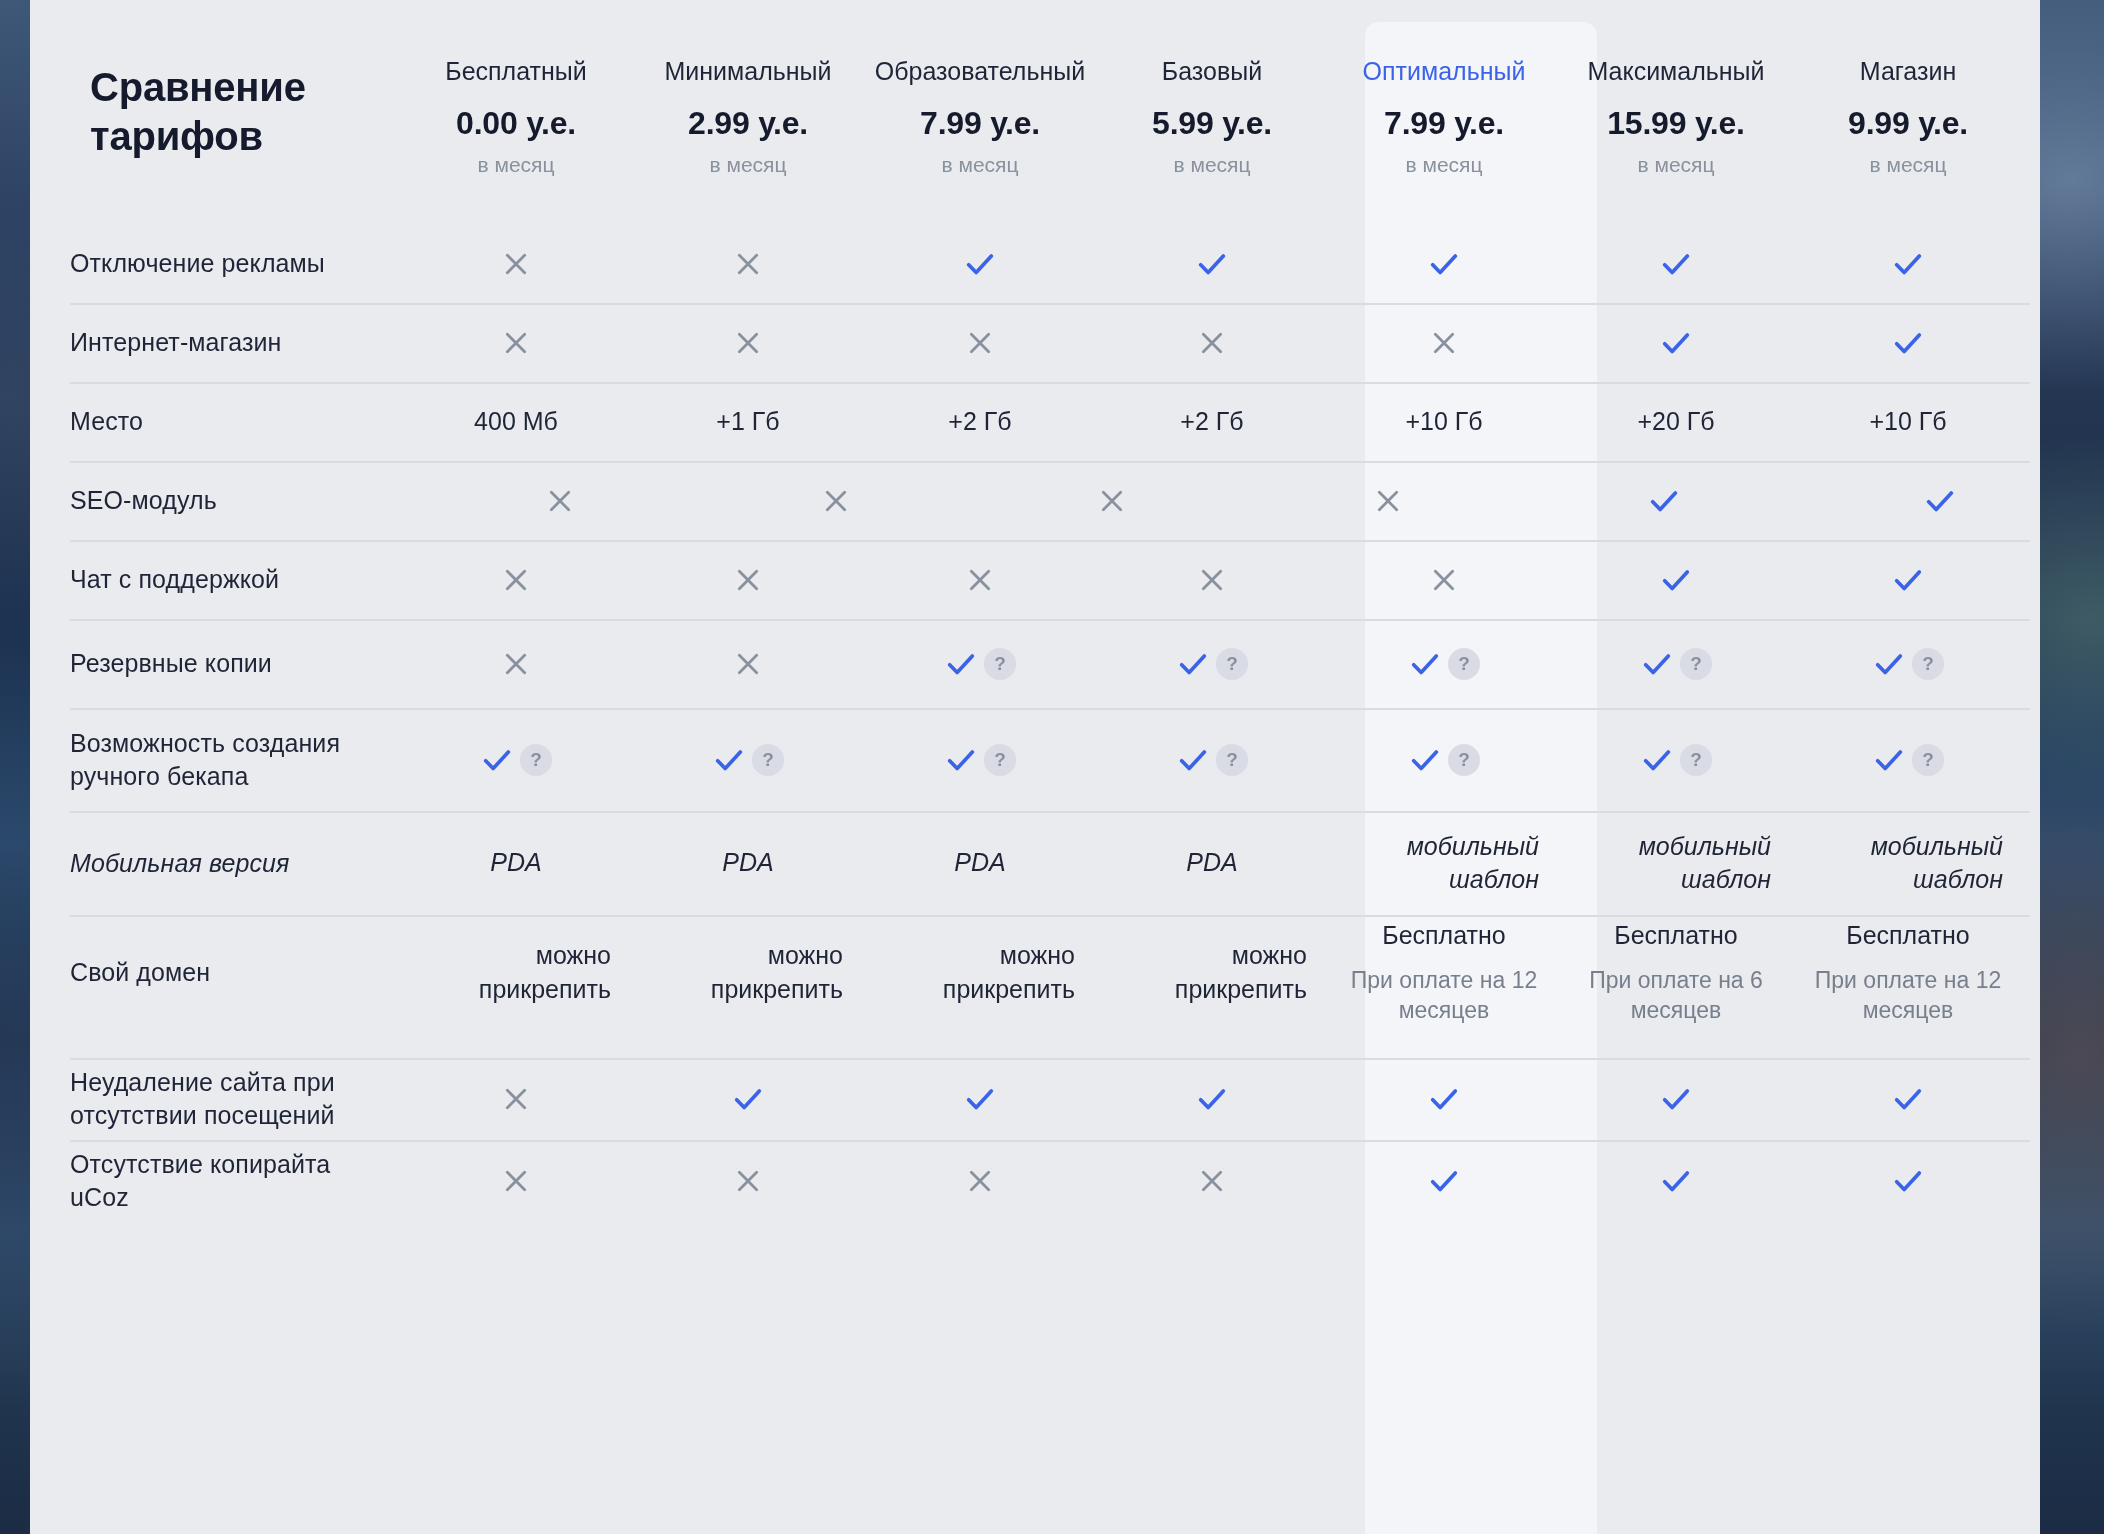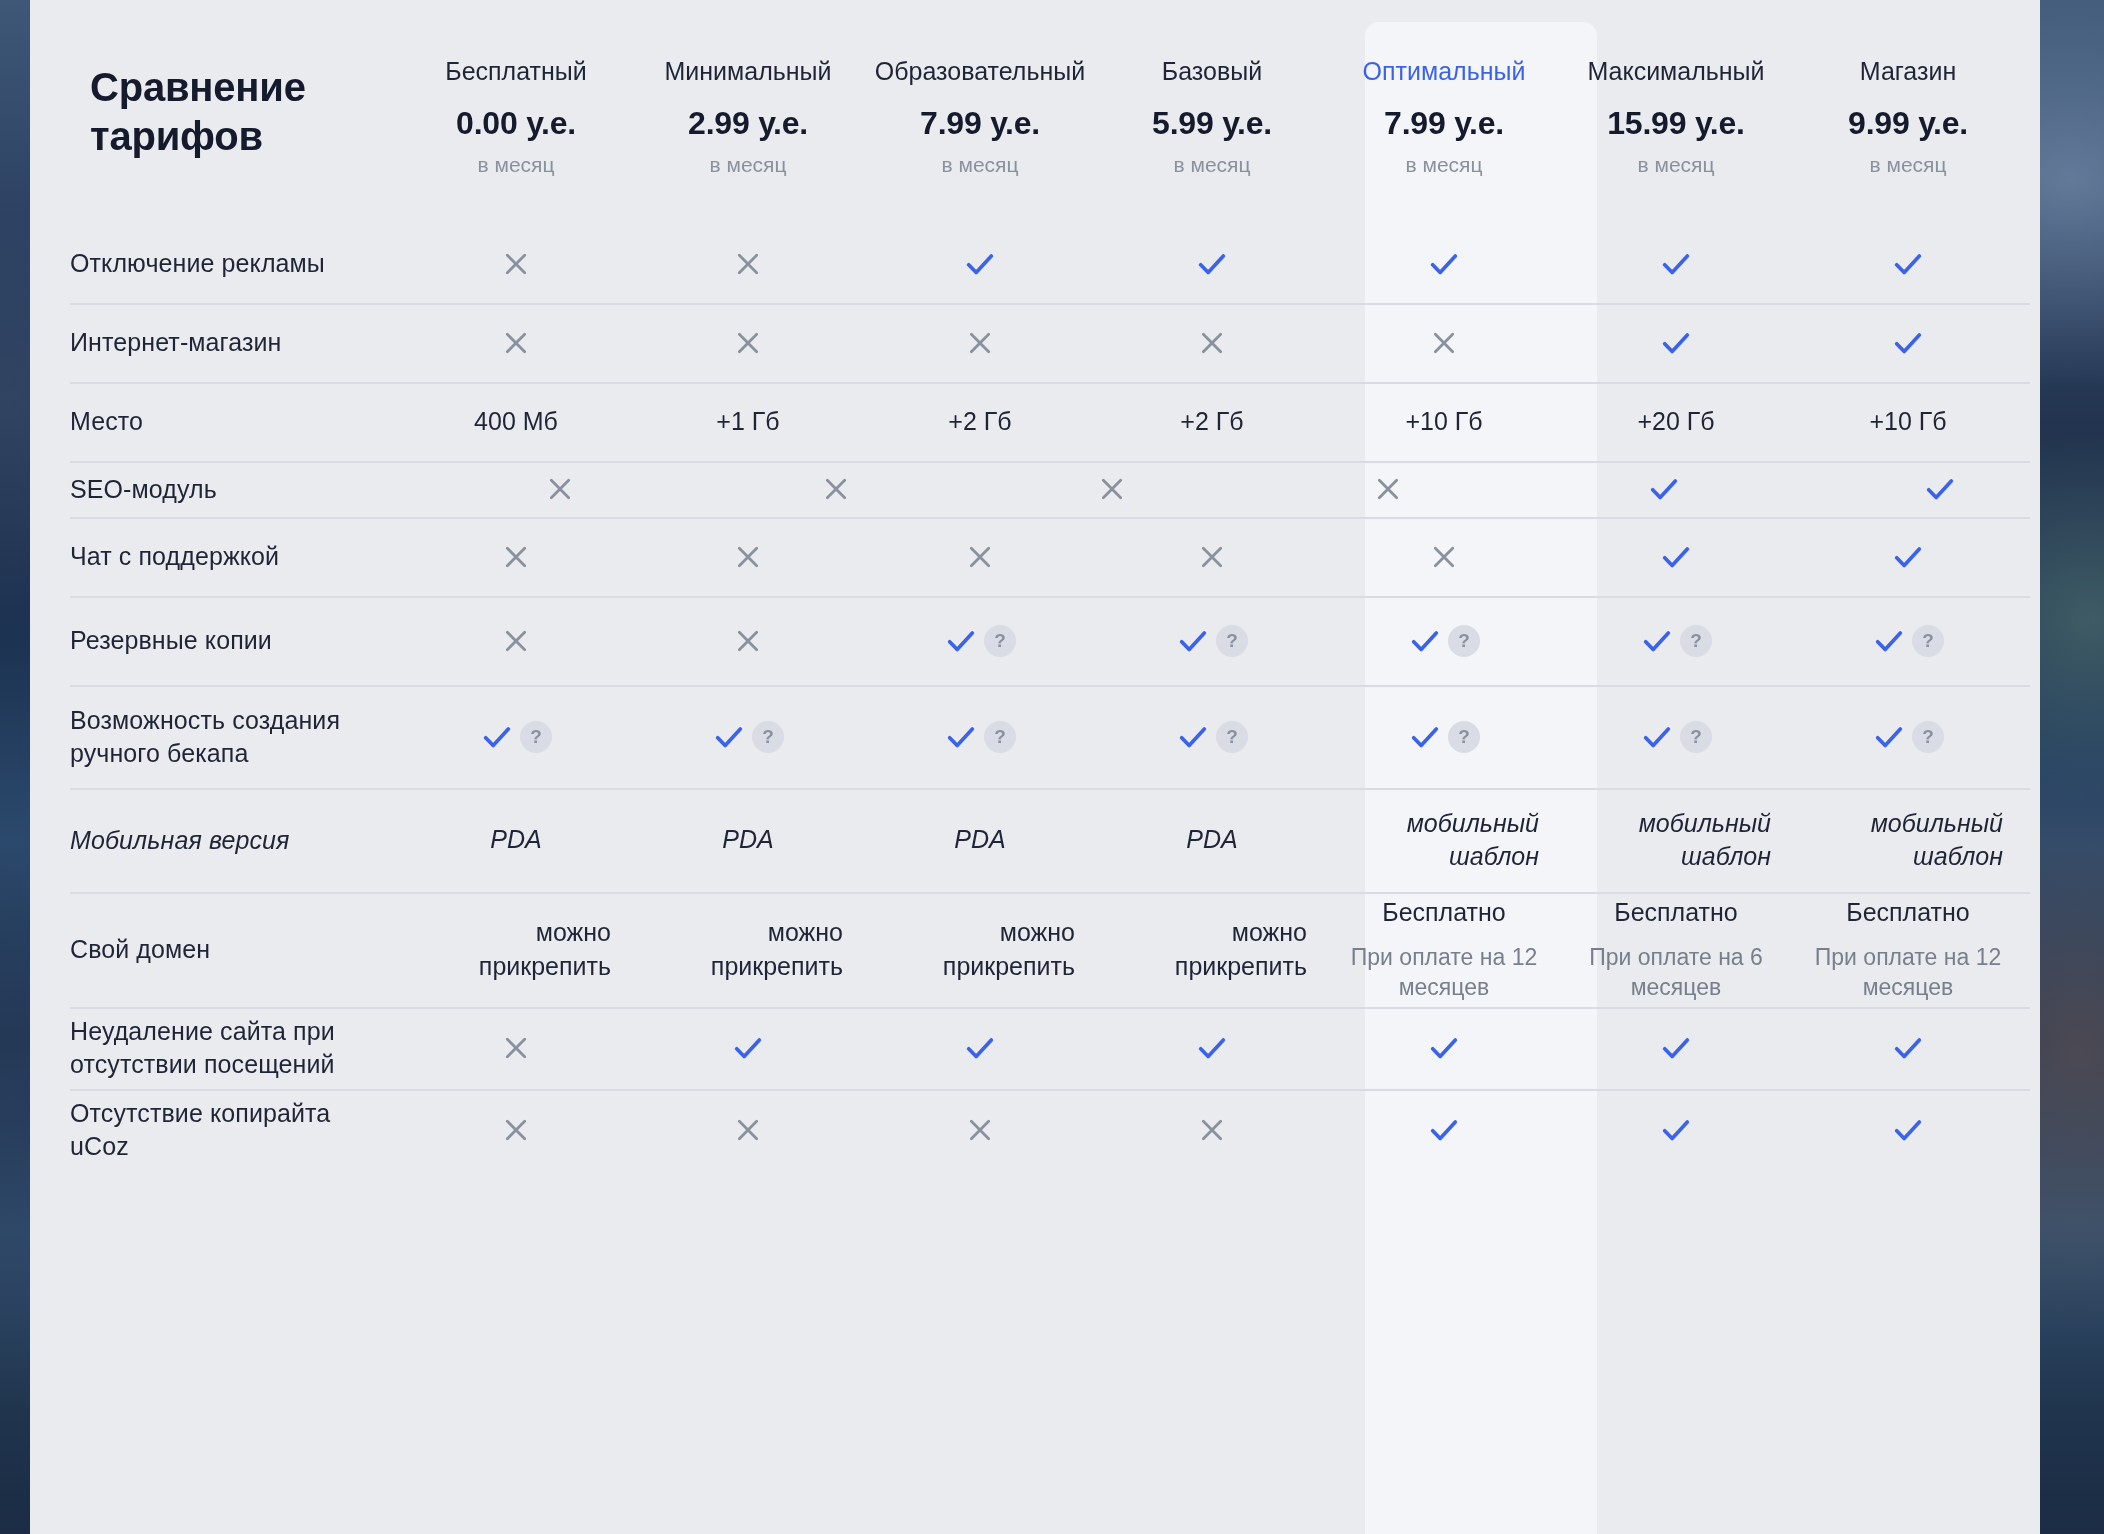--- a/index.html
+++ b/index.html
@@ -389,21 +389,21 @@
           <div class="cell">
             <div class="main-note two-line">+10 Гб</div>
           </div>
           <div class="cell">
             <div class="main-note two-line">+20 Гб</div>
           </div>
           <div class="cell">
             <div class="main-note two-line">+10 Гб</div>
           </div>
         </div>
-        <div class="row" style="height: 56px; gap: 44px;">
+        <div class="row" style="height: 79px; gap: 44px;">
           <div class="cell-label">SEO-модуль</div>
           <div class="cell">
             <span class="icon-wrap">
               <span>
                 <svg class="ico-cross" viewBox="0 0 24 24" fill="none" stroke="#8a919e" stroke-width="2.1" stroke-linecap="round">
                   <path d="M5.5 5.5 L18.5 18.5 M18.5 5.5 L5.5 18.5"></path>
                 </svg>
               </span>
             </span>
           </div>
@@ -716,21 +716,21 @@
           </div>
           <div class="cell">
             <div class="main-note two-line">Бесплатно</div>
             <div class="sub-note">При оплате на 6 месяцев</div>
           </div>
           <div class="cell">
             <div class="main-note two-line">Бесплатно</div>
             <div class="sub-note">При оплате на 12 месяцев</div>
           </div>
         </div>
-        <div class="row" style="height: 82px;">
+        <div class="row" style="height: 82px; margin-top: 28px;">
           <div class="cell-label">Неудаление сайта при отсутствии посещений</div>
           <div class="cell">
             <span class="icon-wrap">
               <span>
                 <svg class="ico-cross" viewBox="0 0 24 24" fill="none" stroke="#8a919e" stroke-width="2.1" stroke-linecap="round">
                   <path d="M5.5 5.5 L18.5 18.5 M18.5 5.5 L5.5 18.5"></path>
                 </svg>
               </span>
             </span>
           </div>

